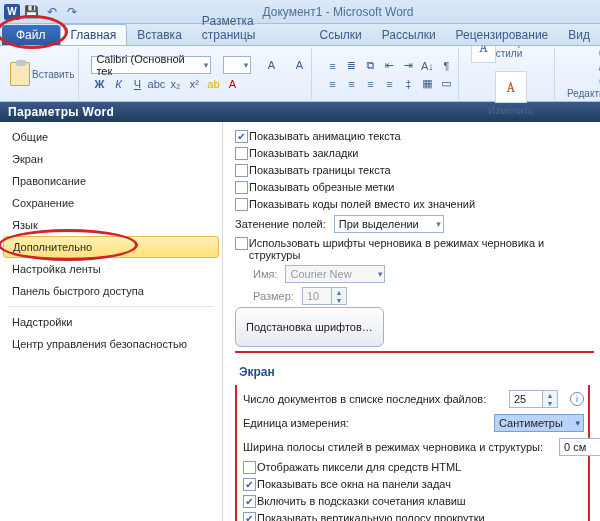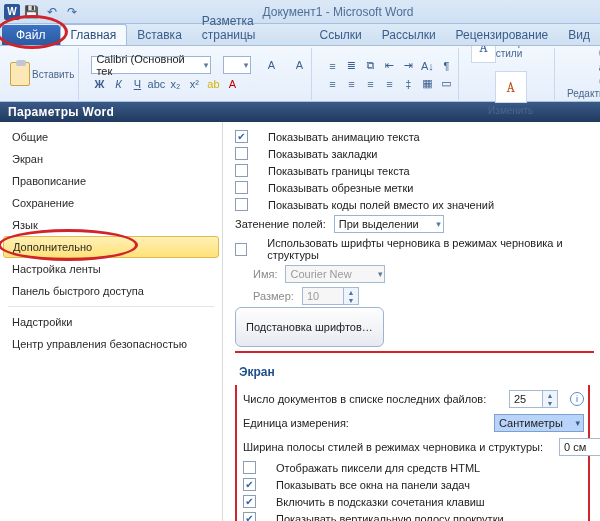--- a/index.html
+++ b/index.html
@@ -43,21 +43,21 @@
   .options { display:flex; height: calc(521px - 24px - 22px - 56px - 20px); background:#fff; }
   .sidebar { width: 223px; background:#fff; border-right:1px solid #d9d9d9; padding-top:4px; position:relative; overflow: visible; }
   .side-item { padding: 5px 12px; font-size: 11px; color:#2a2a2a; }
   .side-item.sel { background: linear-gradient(#fff0b5,#ffe27a); border:1px solid #e6b84f; border-radius:3px; margin:0 3px; padding:4px 9px; position:relative; }
   .side-sep { border-top:1px solid #e4e4e4; margin:4px 8px; }
   .ring-dop { position:absolute; left:-6px; top:-8px; width:140px; height:32px; border:3px solid #d1232a; border-radius:50%; pointer-events:none; }
 
   .content { flex:1; overflow:hidden; padding:6px 0 0 2px; position:relative; }
   .content .inner { padding: 0 6px 8px 10px; }
 
-  .chk-row { display:flex; align-items:center; gap:20px; padding:2px 0; }
+  .chk-row { display:flex; gap:1px; padding:2px 0; }
   .chk { width:13px; height:13px; border:1px solid #8a9db3; background:#fff; display:flex; align-items:center; justify-content:center; font-size:10px; color:#2d64b3; }
   .chk.on::before { content:"✔"; }
   .lbl { font-size:11px; }
   .ind1 { margin-left: 18px; }
   .dimrow { display:flex; align-items:center; gap:8px; padding:2px 0; }
   .dimrow .lbl { color:#8a8a8a; }
   .txtbox { border:1px solid #a6b9d0; height:18px; padding:0 4px; font-size:11px; display:flex; align-items:center; min-width:90px; background:#fff; }
   .txtbox.dis { color:#9a9a9a; background:#f6f6f6; }
   .spin { display:flex; align-items:center; }
   .spin-btns { display:flex; flex-direction:column; border:1px solid #a6b9d0; border-left:none; }
@@ -221,21 +221,21 @@
           <div class="chk"></div>
           <span class="lbl">Использовать шрифты черновика в режимах черновика и структуры</span>
         </div>
       <div class="dimrow ind1">
         <span class="lbl">Имя:</span>
         <div class="combo txtbox dis" style="width:100px">Courier New</div>
       </div>
       <div class="dimrow ind1">
         <span class="lbl">Размер:</span>
         <div class="spin">
-          <div class="txtbox dis" style="min-width:30px;width:42px">10</div>
+          <div class="txtbox dis" style="min-width:30px;width:30px">10</div>
           <div class="spin-btns">
               <span>▲</span>
               <span>▼</span>
             </div>
         </div>
       </div>
       <div class="button">Подстановка шрифтов…</div>
 
       <div class="section-hdr">Экран</div>
       <div class="red-frame">

